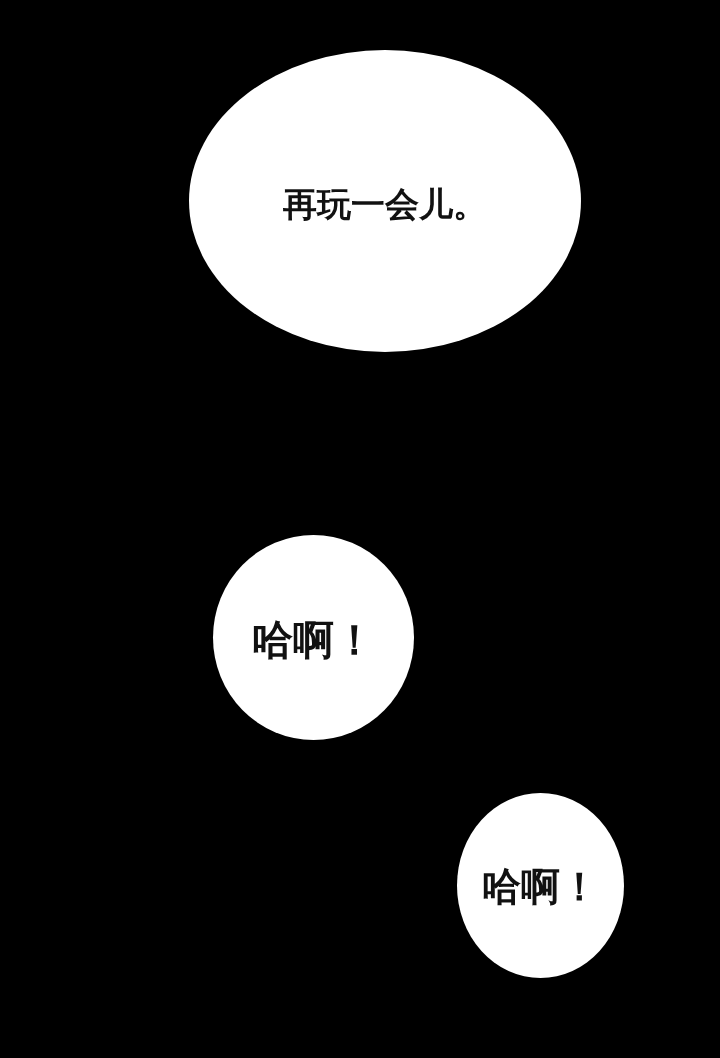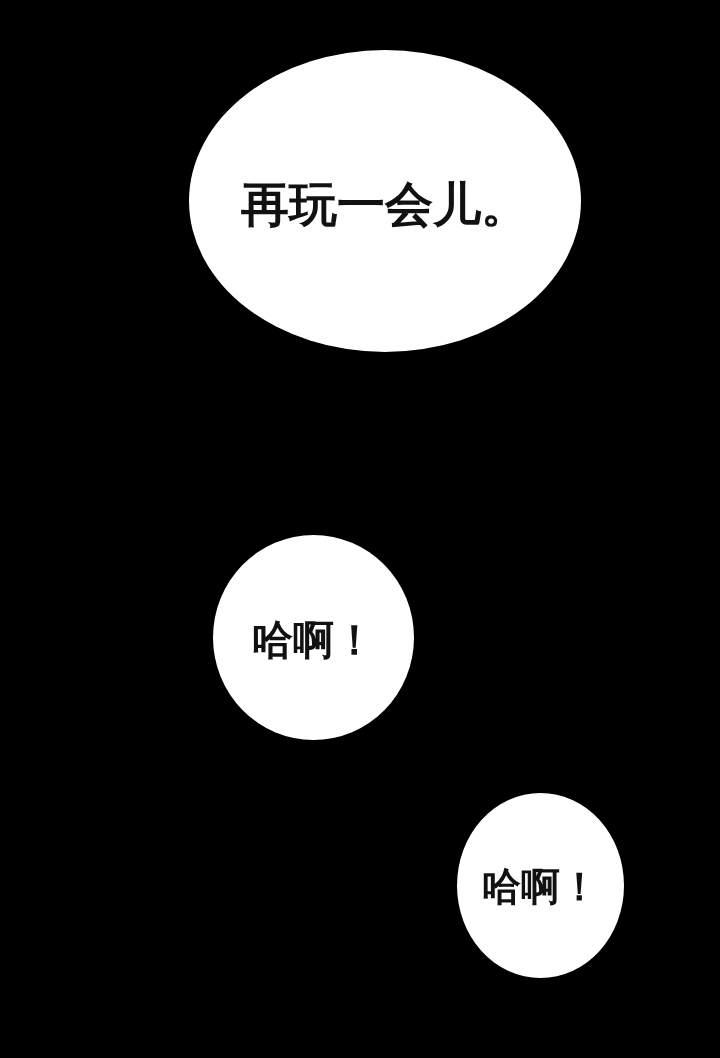--- a/index.html
+++ b/index.html
@@ -38,21 +38,21 @@
     text-align: center;
   }
   
   #bubble-1 {
     left: 189px;
     top: 50px;
     width: 392px;
     height: 302px;
   }
   #bubble-1 .bubble-text {
-    font-size: 48px;
+    font-size: 34px;
     margin-top: 8px;
   }
   
   #bubble-2 {
     left: 213px;
     top: 535px;
     width: 201px;
     height: 205px;
   }
   #bubble-2 .bubble-text {

